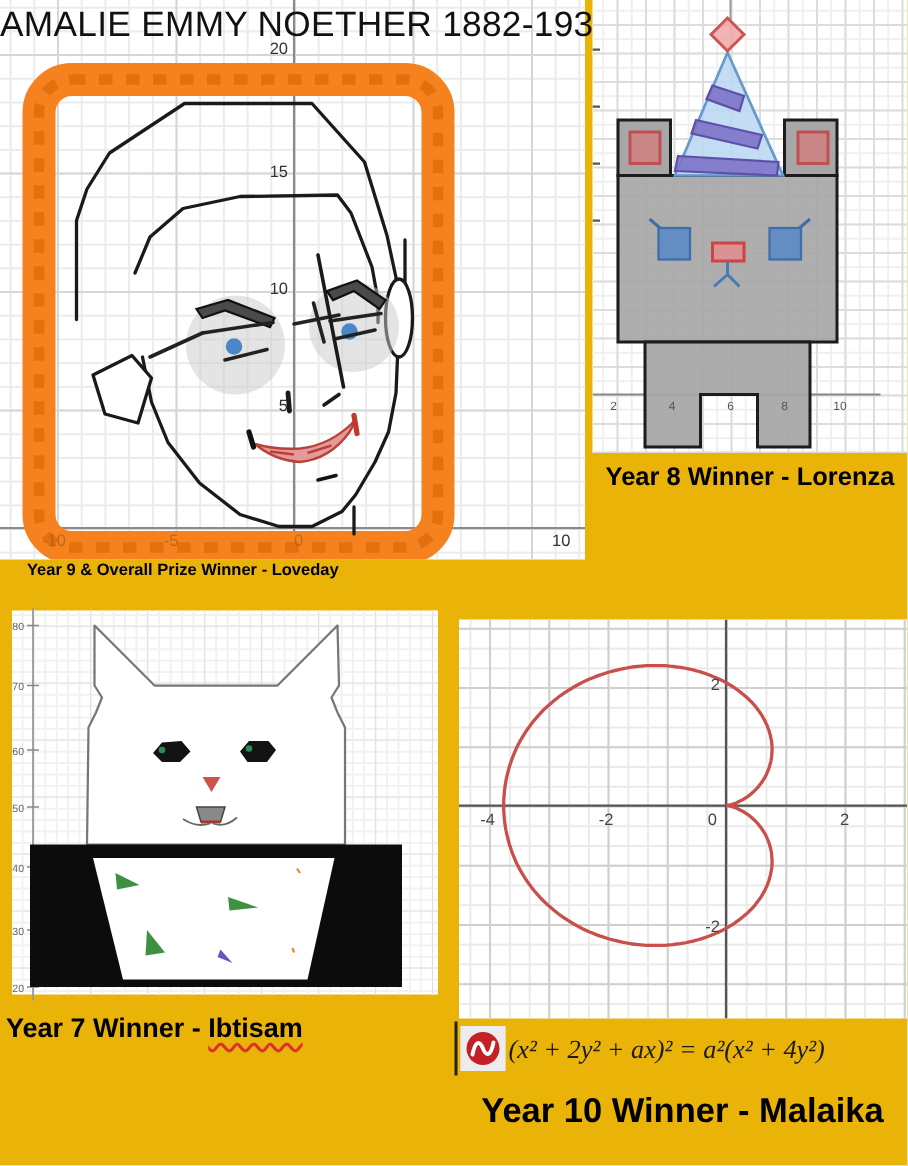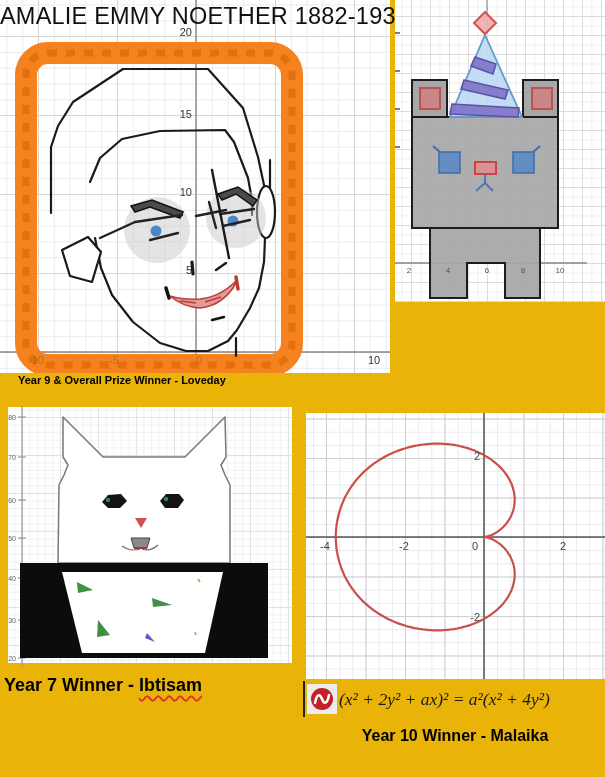--- a/index.html
+++ b/index.html
@@ -39,21 +39,21 @@
       background-size:39.5px 39.5px,39.5px 39.5px,13.17px 13.17px,13.17px 13.17px;
       background-position:178px 124px,178px 124px,178px 124px,178px 124px;}
   svg{position:absolute;left:0;top:0;}
   .title{position:absolute;left:0;top:3px;width:390px;text-align:center;
          font-size:23.5px;color:#111;letter-spacing:.2px;white-space:nowrap;}
   .cap{position:absolute;font-weight:bold;color:#000;white-space:nowrap;}
   .cap1{left:18px;top:374px;font-size:11px;}
   .cap2{left:395px;top:308px;width:210px;text-align:center;font-size:17px;}
   .cap3{left:4px;top:675px;font-size:18px;}
   .cap3 .squiggle{text-decoration:underline wavy #e03030 1.5px;text-underline-offset:4px;}
-  .cap4{left:305px;top:727px;width:300px;text-align:center;font-size:16px;}
+  .cap4{left:305px;top:727px;width:300px;text-align:center;font-size:23px;}
   .eqrow{position:absolute;left:303px;top:681px;height:36px;display:flex;
          align-items:center;gap:2px;}
   .vline{width:2px;height:36px;background:#222;}
   .logo{width:30px;height:30px;background:#ececec;display:flex;align-items:center;
         justify-content:center;position:static;}
   .equation{font-family:"Liberation Serif",serif;font-style:italic;font-size:17.5px;
             color:#1a1a1a;white-space:nowrap;}
   text{font-family:"Liberation Sans",sans-serif;}
 </style>
 </head>
@@ -157,20 +157,21 @@
       <path d="M90,174 L90,183 M90,183 L81,191 M90,183 L98,191" stroke="#4a7ab5" fill="none"></path>
     </g>
     <g font-size="8" fill="#555" text-anchor="middle">
       <text x="14" y="273">2</text>
       <text x="53" y="273">4</text>
       <text x="92" y="273">6</text>
       <text x="128" y="273">8</text>
       <text x="165" y="273">10</text>
     </g>
   </svg>
+  <div class="cap cap2">Year 8 Winner - Lorenza</div>
 
   <div class="grid g3"></div>
   <svg width="295" height="265" viewBox="0 0 295 265" style="left:0;top:405px;">
     <line x1="22" y1="0" x2="22" y2="262" stroke="#999" stroke-width="1.2"></line>
     <g stroke="#888" stroke-width="1">
       <line x1="18" y1="12" x2="26" y2="12"></line>
         <line x1="18" y1="52" x2="26" y2="52"></line>
       <line x1="18" y1="95" x2="26" y2="95"></line>
         <line x1="18" y1="133" x2="26" y2="133"></line>
       <line x1="18" y1="173" x2="26" y2="173"></line>

